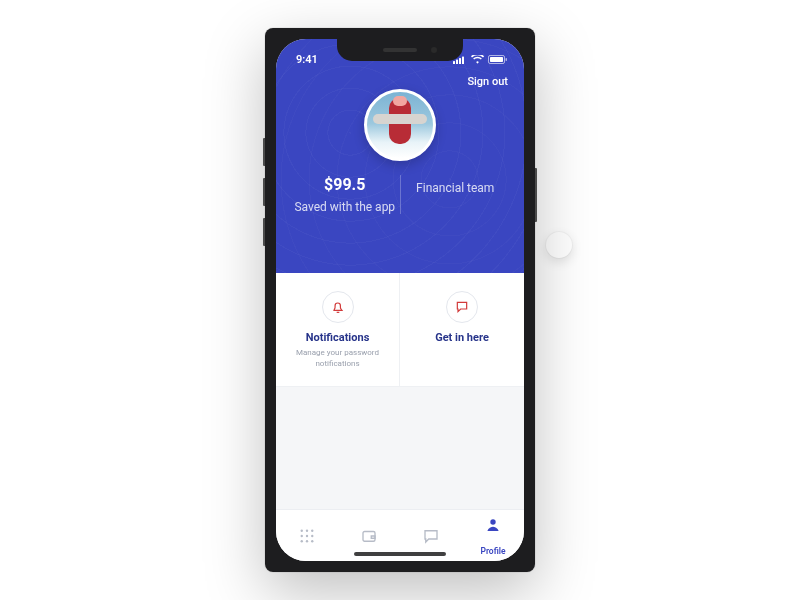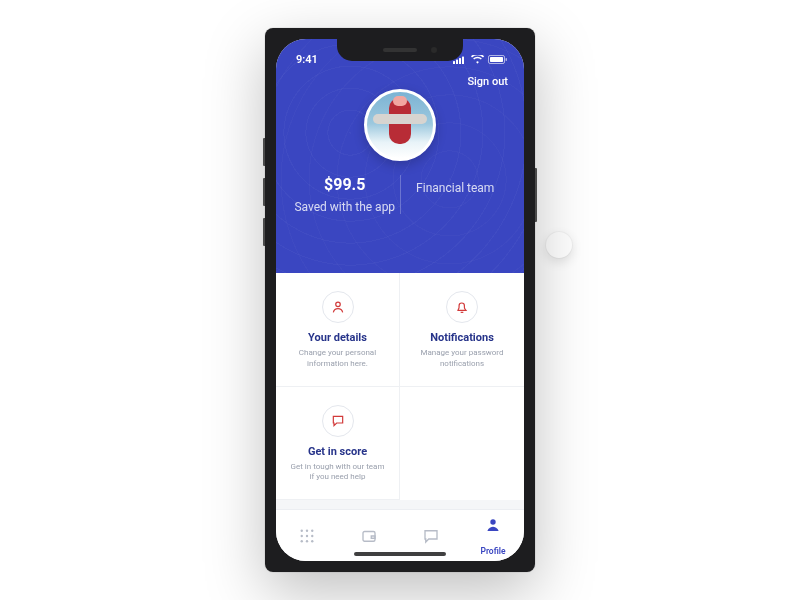--- a/index.html
+++ b/index.html
@@ -311,51 +311,40 @@
         </div>
         <div class="stat-divider"></div>
         <div class="stat">
           <div class="stat-label">Financial team</div>
         </div>
       </div>
     </div>
 
     <div class="grid">
 
-      <div class="cell">
-        <div class="icon-circle">
-          <svg width="16" height="16" viewBox="0 0 24 24" fill="none" stroke="#d23a3a" stroke-width="1.8">
-              <circle cx="12" cy="8" r="3.4"></circle>
-              <path d="M5 20c1-4 5-5.5 7-5.5s6 1.5 7 5.5"></path>
-            </svg>
-        </div>
-        <div class="cell-title">Your details</div>
-        <div class="cell-desc">Change your personal information here.</div>
-      </div>
 
 
       <div class="cell">
         <div class="icon-circle">
           <svg width="16" height="16" viewBox="0 0 24 24" fill="none" stroke="#d23a3a" stroke-width="1.8">
               <path d="M6 17h12l-1.5-2c-.6-.8-.9-1.8-.9-2.8V10a4 4 0 10-8 0v2.2c0 1-.3 2-.9 2.8L6 17z"></path>
               <path d="M10 20h4"></path>
             </svg>
         </div>
         <div class="cell-title">Notifications</div>
         <div class="cell-desc">Manage your password notifications</div>
       </div>
 
       <div class="cell">
         <div class="icon-circle">
           <svg width="16" height="16" viewBox="0 0 24 24" fill="none" stroke="#d23a3a" stroke-width="1.8">
               <path d="M5 5h14v10H10l-4 4v-4H5z"></path>
             </svg>
         </div>
-        <div class="cell-title">Get in score</div>
-        <div class="cell-desc">Get in tough with our team if you need help</div>
+        <div class="cell-title">Get in here</div>
       </div>
 
     </div>
 
     <div class="tabbar">
       <div class="tab">
         <svg width="18" height="18" viewBox="0 0 24 24" fill="#b7bcc7">
             <circle cx="5" cy="5" r="1.6"></circle>
             <circle cx="12" cy="5" r="1.6"></circle>
             <circle cx="19" cy="5" r="1.6"></circle>

